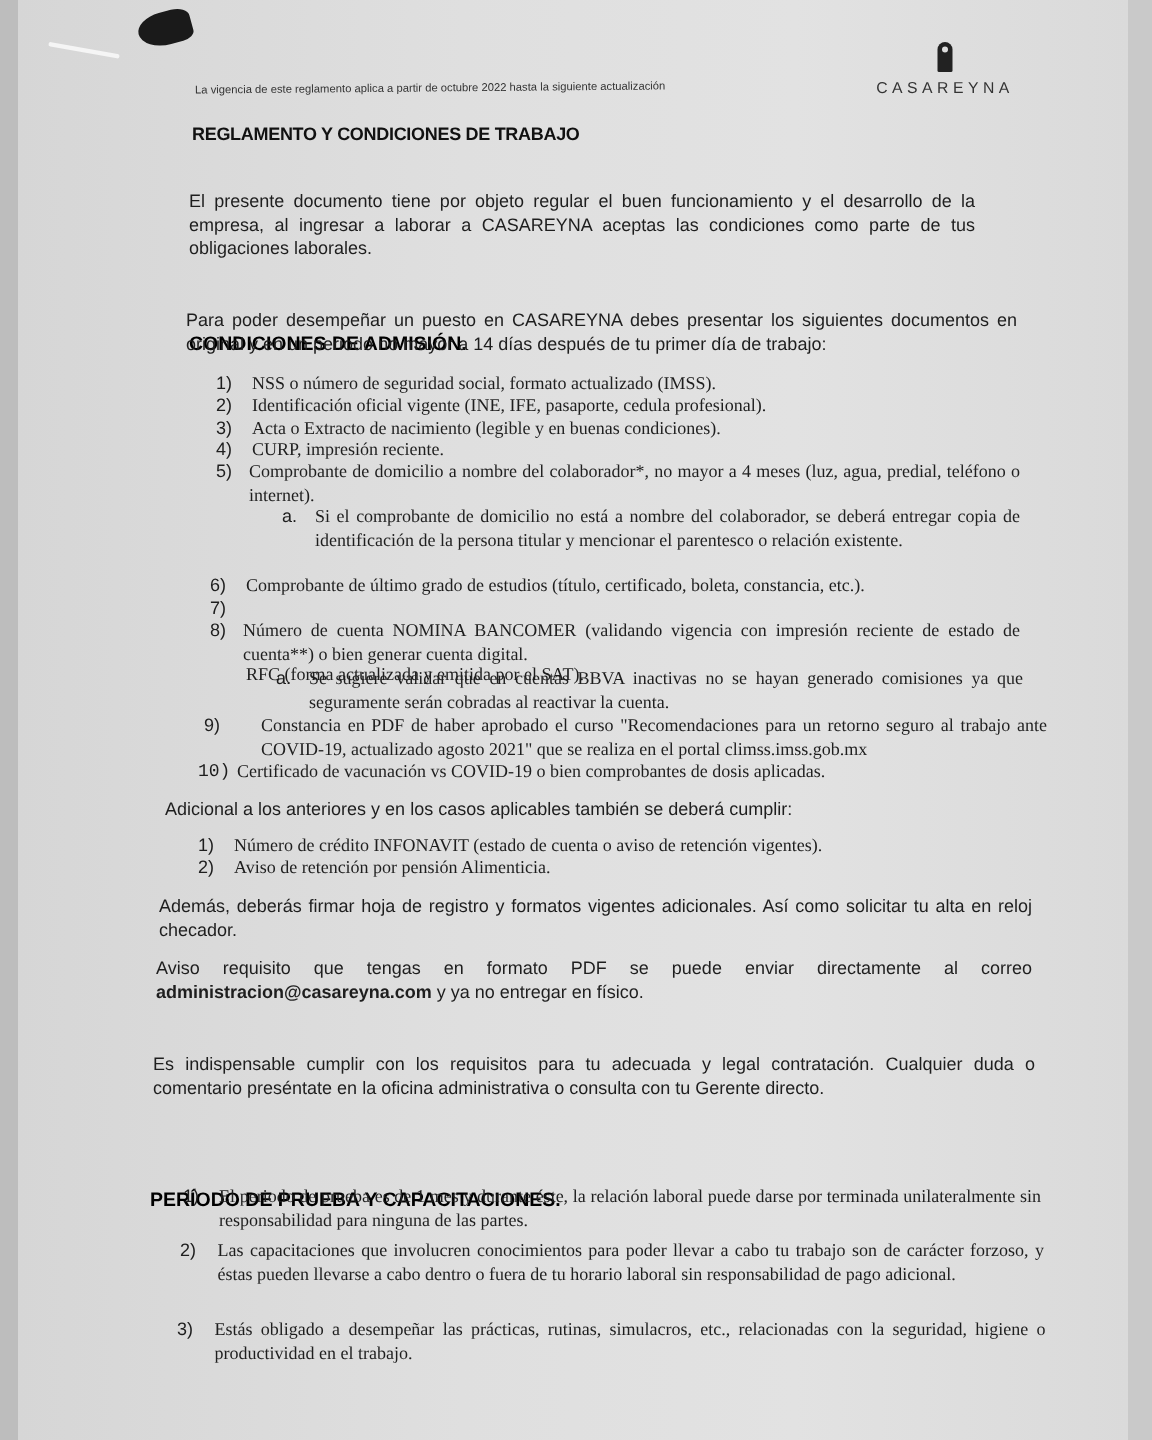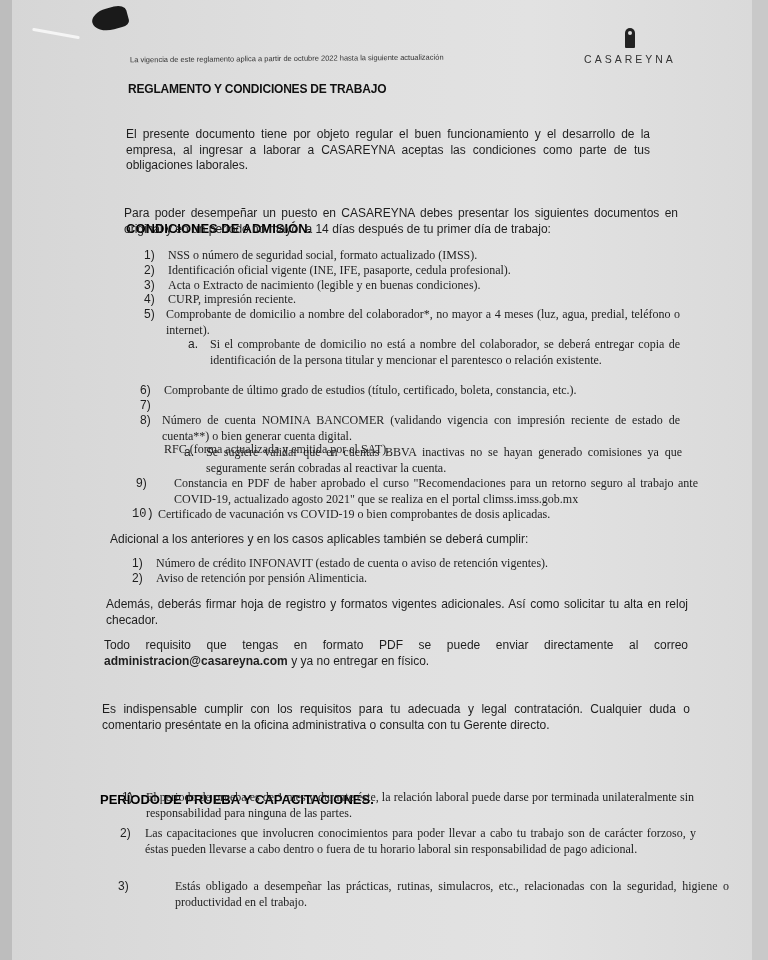--- a/index.html
+++ b/index.html
@@ -96,31 +96,31 @@
 <div>
   <span class="num" style="left:132px; top:556px;">1)</span>
   <div class="li" style="left:156px; top:556px; width:530px;">Número de crédito INFONAVIT (estado de cuenta o aviso de retención vigentes).</div>
   <span class="num" style="left:132px; top:571px;">2)</span>
   <div class="li" style="left:156px; top:571px; width:530px;">Aviso de retención por pensión Alimenticia.</div>
 </div>
 
 <div class="p" style="left:106px; top:597px; width:582px;">Además, deberás firmar hoja de registro y formatos vigentes adicionales. Así como solicitar tu alta en reloj checador.</div>
 
 <div class="p" style="left:104px; top:638px; width:584px;">
-  <span>Todo requisito que tengas en formato PDF se puede enviar directamente al correo</span>
+  <span>Aviso requisito que tengas en formato PDF se puede enviar directamente al correo</span>
   <b class="email">administracion@casareyna.com</b>
   <span>y ya no entregar en físico.</span>
 </div>
 
 <div class="p" style="left:102px; top:686px; width:588px;margin-top:16px;">Es indispensable cumplir con los requisitos para tu adecuada y legal contratación. Cualquier duda o comentario preséntate en la oficina administrativa o consulta con tu Gerente directo.</div>
 
 <div class="h2" style="left:100px; top:756px;">PERÍODO DE PRUEBA Y CAPACITACIONES.</div>
 
 <div>
   <span class="num" style="left:122px; top:790px;">1)</span>
   <div class="li" style="left:146px; top:790px; width:548px;">El periodo de prueba es de 1 mes y durante éste, la relación laboral puede darse por terminada unilateralmente sin responsabilidad para ninguna de las partes.</div>
 
   <span class="num" style="left:120px; top:826px;">2)</span>
   <div class="li" style="left:145px; top:826px; width:551px;">Las capacitaciones que involucren conocimientos para poder llevar a cabo tu trabajo son de carácter forzoso, y éstas pueden llevarse a cabo dentro o fuera de tu horario laboral sin responsabilidad de pago adicional.</div>
 
   <span class="num" style="left:118px; top:879px;">3)</span>
-  <div class="li" style="left:143px; top:879px; width:554px;margin-left:32px;">Estás obligado a desempeñar las prácticas, rutinas, simulacros, etc., relacionadas con la seguridad, higiene o productividad en el trabajo.</div>
+  <div class="li" style="left:143px; top:879px; width:554px;">Estás obligado a desempeñar las prácticas, rutinas, simulacros, etc., relacionadas con la seguridad, higiene o productividad en el trabajo.</div>
 </div>
 
 </body></html>

